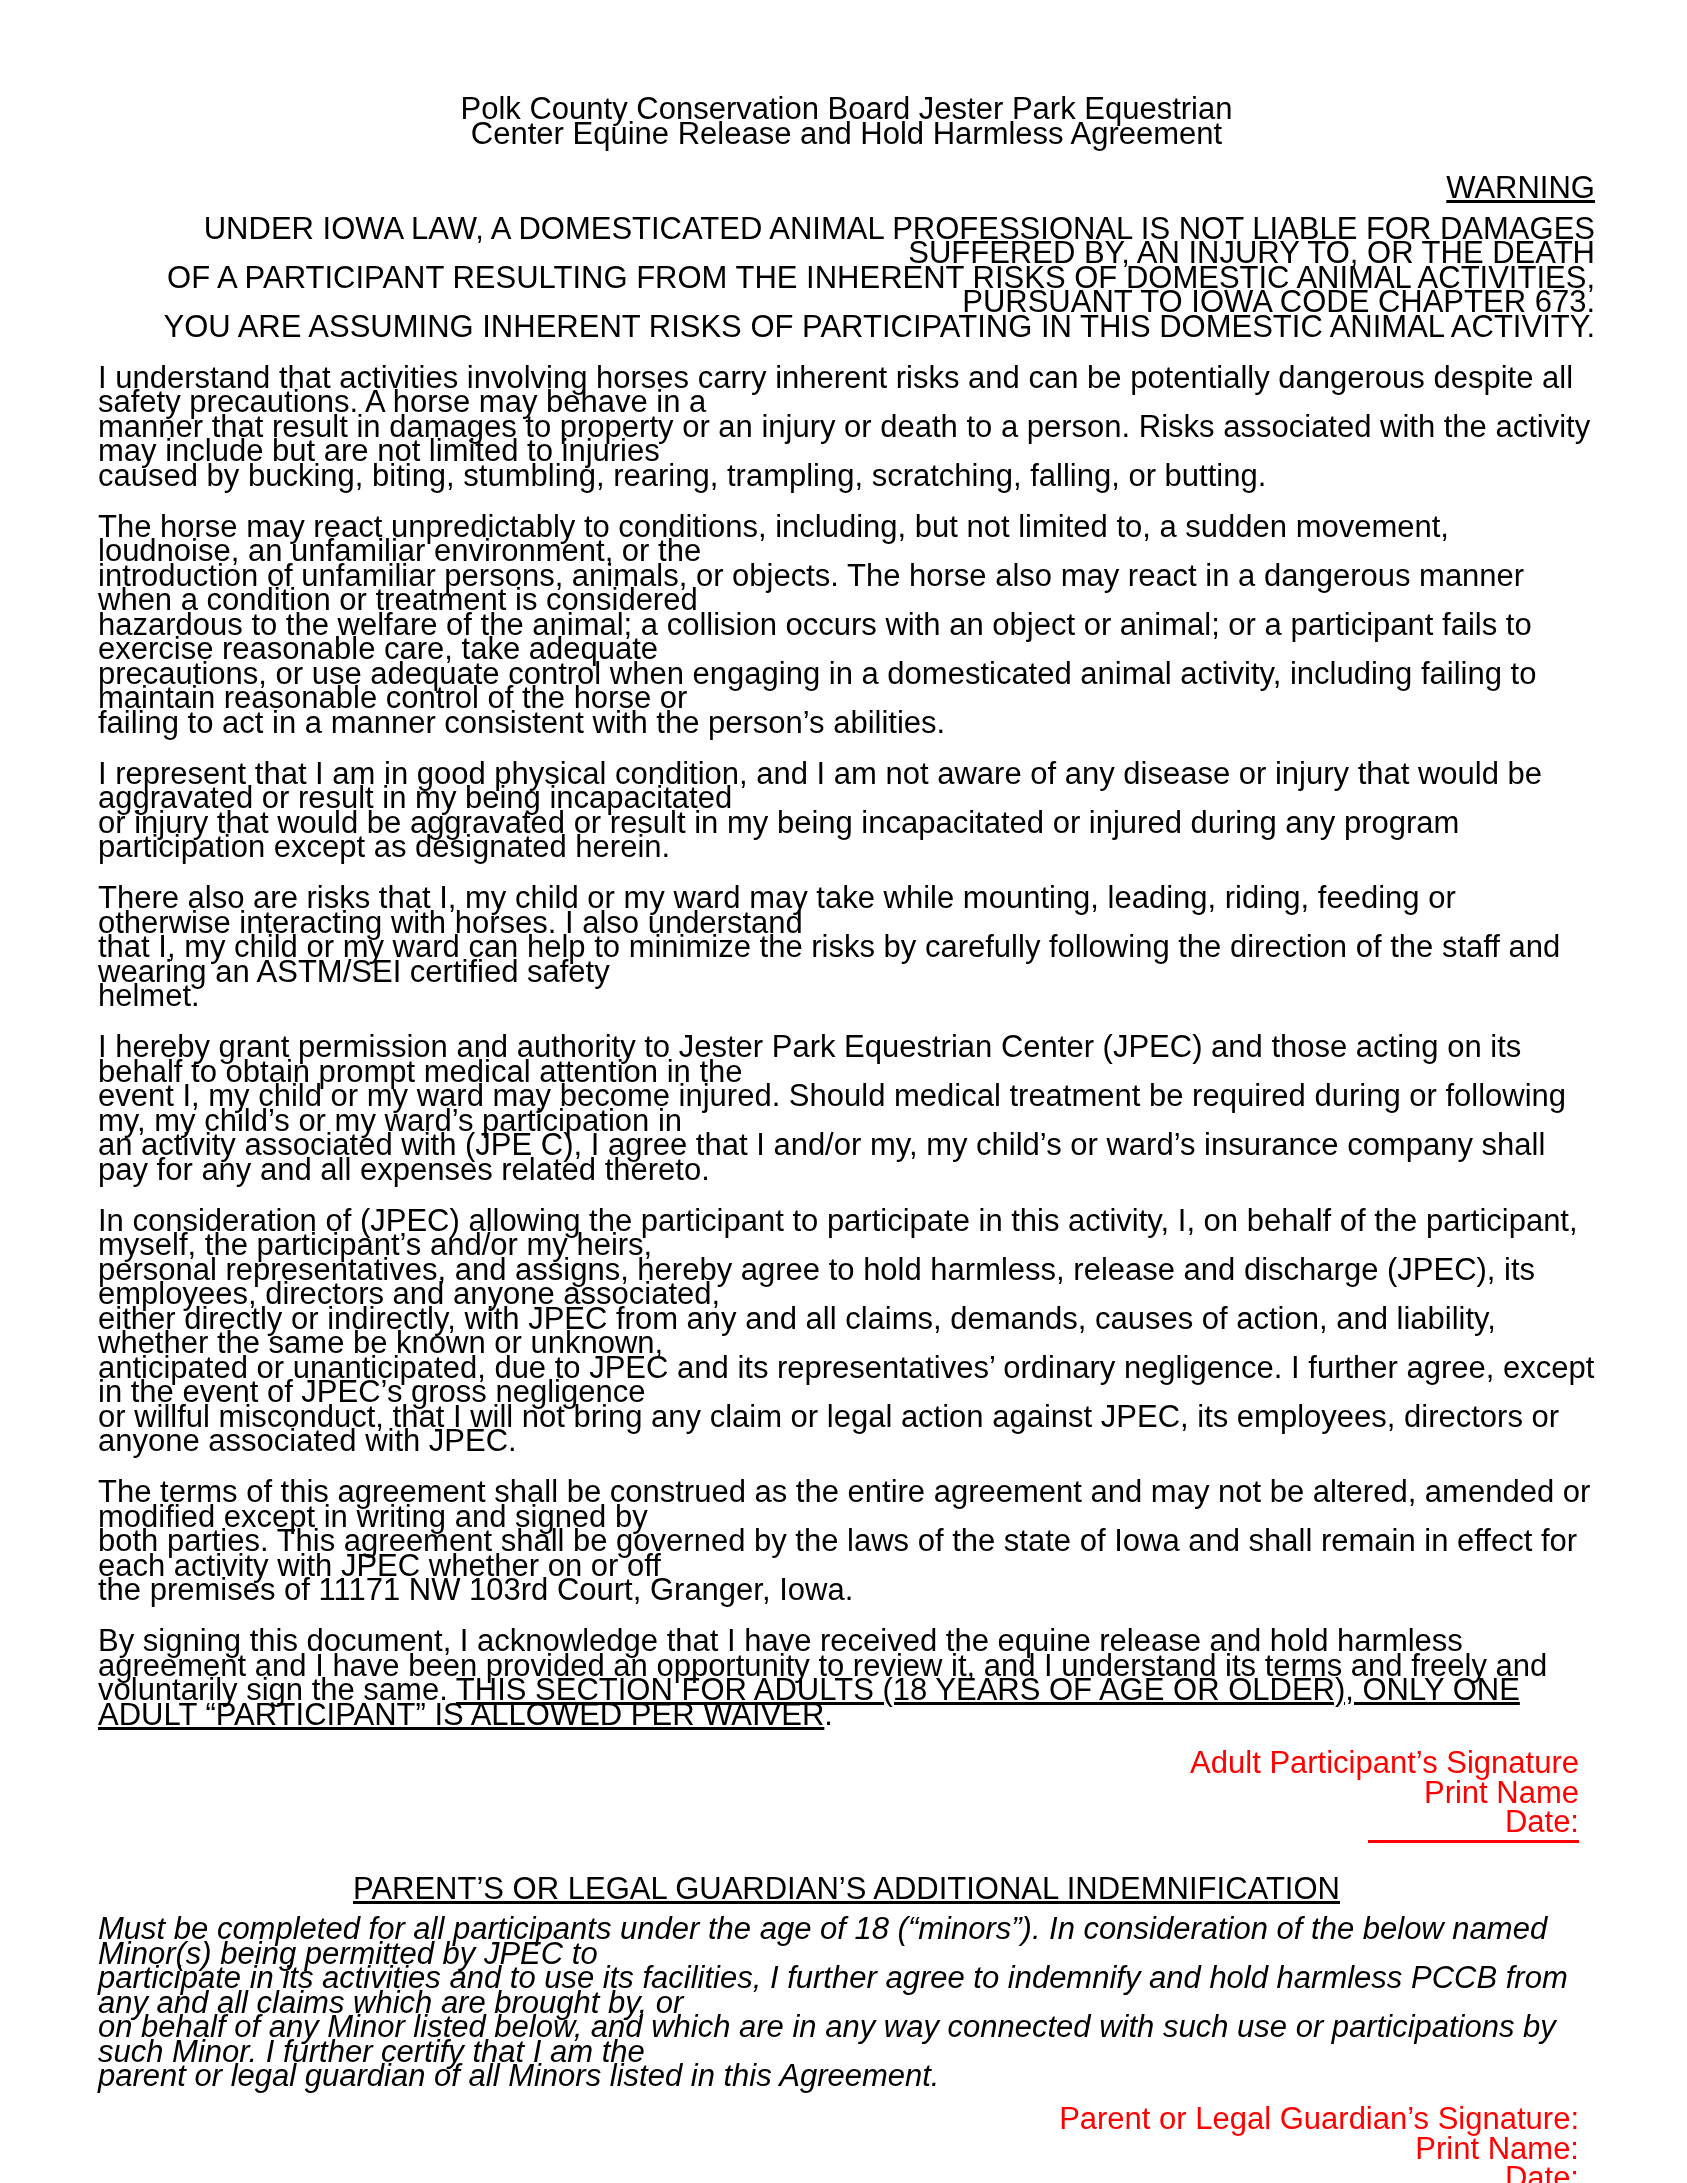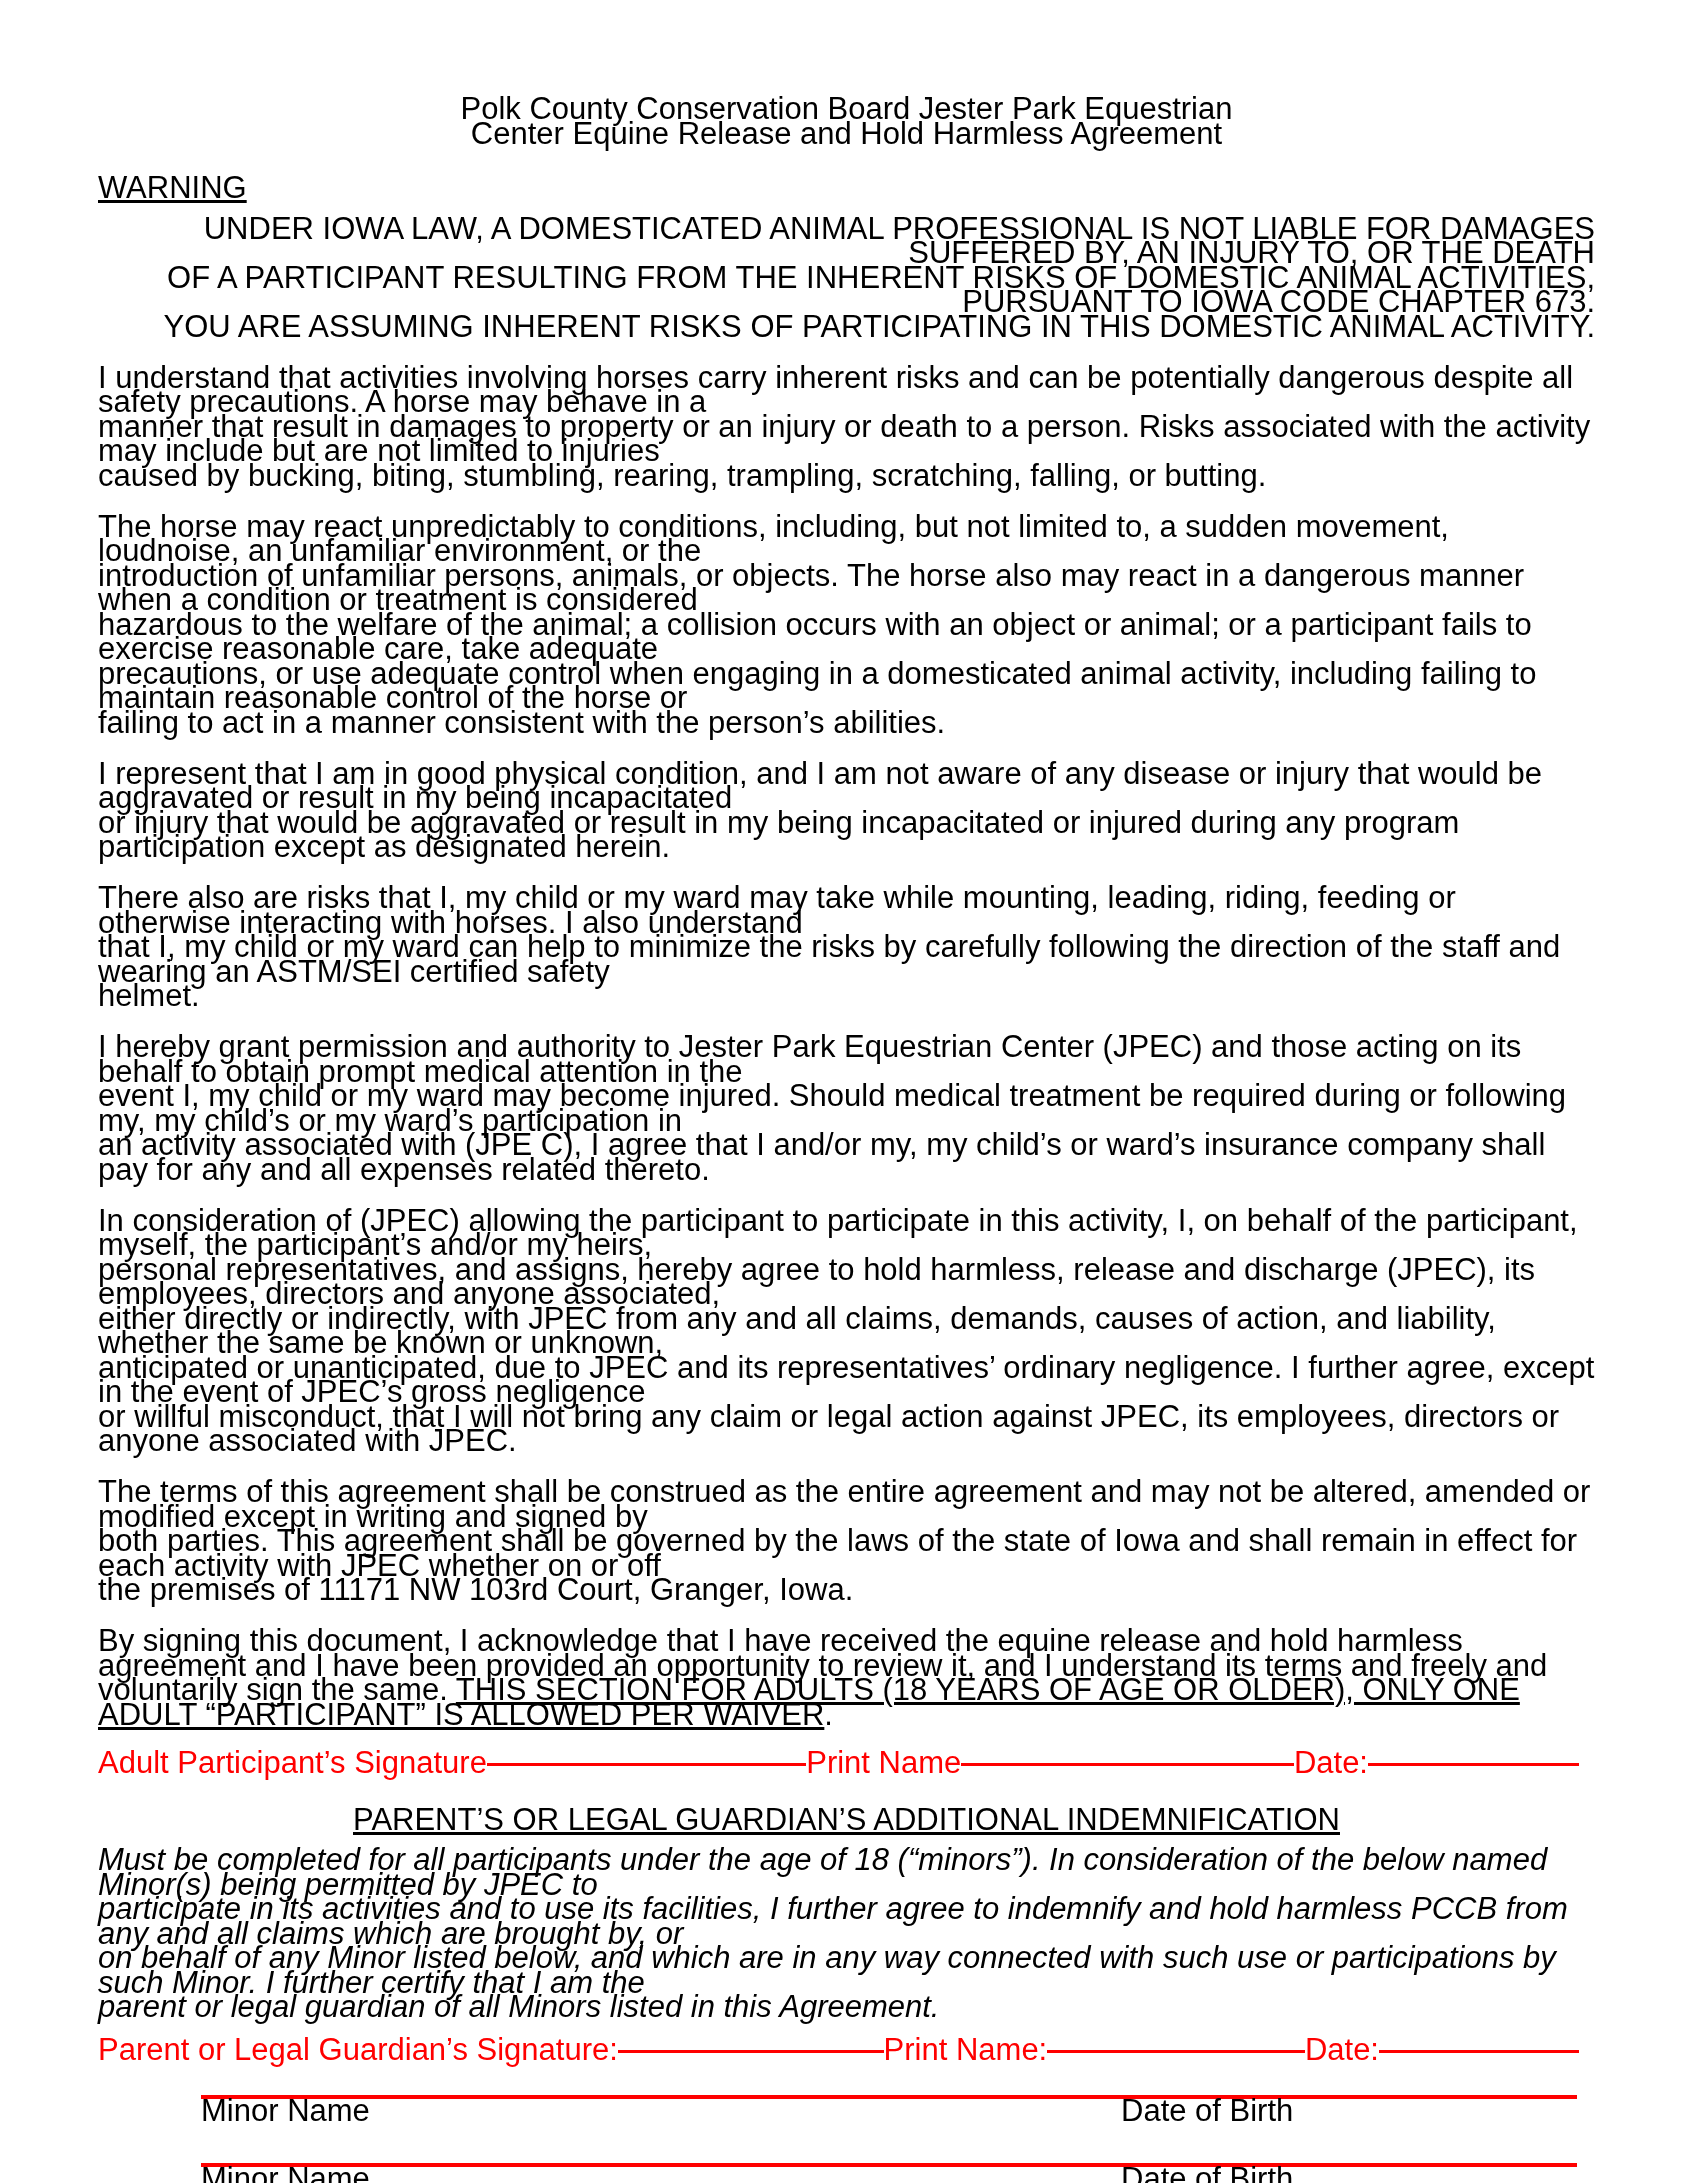--- a/index.html
+++ b/index.html
@@ -17,31 +17,32 @@
   .content{
     position:absolute;
     left:98px;
     top:97px;
     width:1497px;
   }
   .center{text-align:center;}
   .para{white-space:pre-line; margin:0;}
   .mt-title{margin-top:0;}
   .u{text-decoration:underline;}
-  .warning-heading{margin-top:30px;}
+  .warning-heading{margin-top:30px;text-align:right;}
   .warning-body{margin-top:16px;text-align:right;}
   .gap{margin-top:26.5px;}
   .wrapcap{max-width:1462px;}
 
   
   .sig-row{
     display:flex;
-    align-items:center;
+    align-items:flex-end;
     color:#ff0000;
     width:1481px;
+    flex-direction:column;
   }
   .sig-row .lbl{white-space:nowrap;}
   .fill{
     border-bottom:3.3px solid #ff0000;
     height:5.3px;
     margin-bottom:2px;
   }
   .adult-row{margin-top:24px;}
   .adult-row .f1{flex:577;}
   .adult-row .f2{flex:601;}

